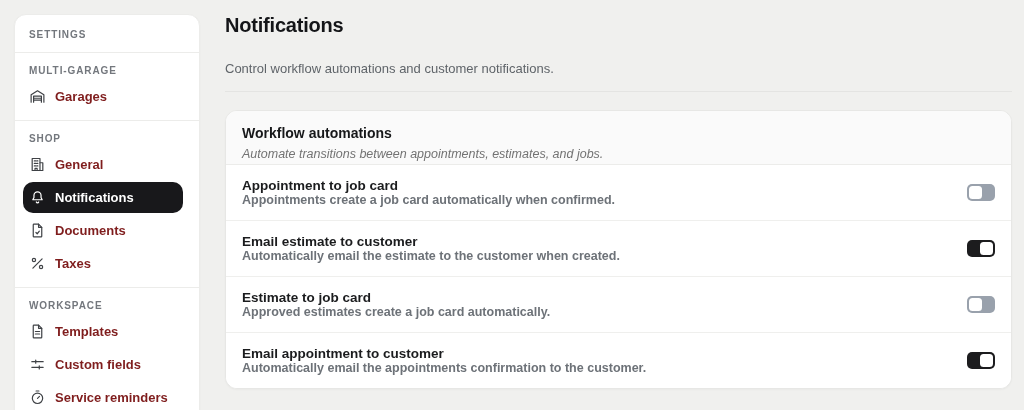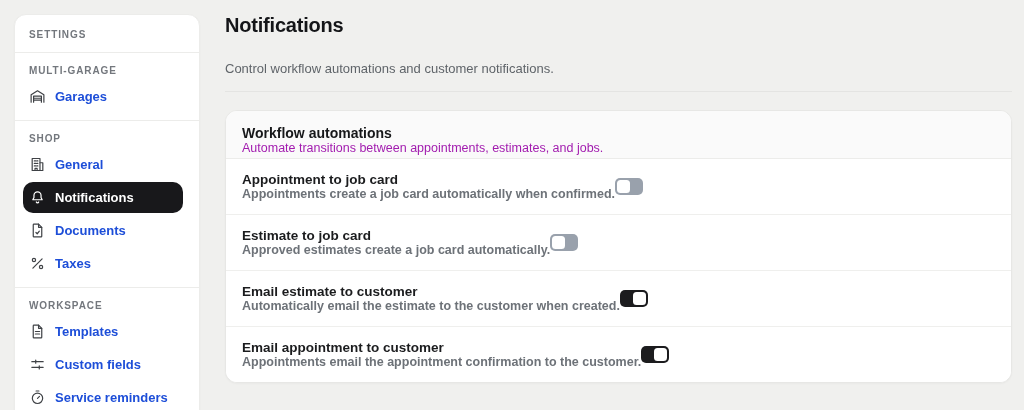--- a/index.html
+++ b/index.html
@@ -42,21 +42,21 @@
   }
   .sb-item {
     display: flex;
     align-items: center;
     gap: 9px;
     margin: 2px 8px;
     padding: 7px 6px;
     border-radius: 10px;
     font-size: 13px;
     font-weight: 600;
-    color: #1d4ed8;
+    color: #7f1d1d;
     cursor: pointer;
     background: transparent;
     border: none;
     width: calc(100% - 16px);
     text-align: left;
     font-family: inherit;
   }
   .sb-item .ic {
     width: 17px; height: 17px;
     display: inline-flex;
@@ -106,28 +106,29 @@
     background: #fafafa;
     padding: 14px 16px 3px 16px;
     border-bottom: 1px solid #ececea;
   }
   .card-title {
     font-size: 14px;
     font-weight: 700;
     color: #17181a;
   }
   .card-sub {
-    margin-top: 0;
+    margin-top: 6px;
     font-size: 12.5px;
-    color: #a21caf;
+    color: #737373;
+    font-style: italic;
   }
   .toggle-row {
     display: flex;
     align-items: center;
-    justify-content: flex-start;
+    justify-content: space-between;
     padding: 13px 16px;
     border-bottom: 1px solid #efefed;
     background: #ffffff;
   }
   .toggle-row:last-child { border-bottom: none; }
   .row-title {
     font-size: 13.5px;
     font-weight: 700;
     color: #1b1c1e;
   }
@@ -270,40 +271,40 @@
           <div>
             <div class="row-title">Appointment to job card</div>
             <div class="row-desc">Appointments create a job card automatically when confirmed.</div>
           </div>
           <button class="toggle off" role="switch" aria-checked="false">
             <span class="knob"></span>
           </button>
         </div>
         <div class="toggle-row">
           <div>
+            <div class="row-title">Email estimate to customer</div>
+            <div class="row-desc">Automatically email the estimate to the customer when created.</div>
+          </div>
+          <button class="toggle on" role="switch" aria-checked="true">
+            <span class="knob"></span>
+          </button>
+        </div>
+        <div class="toggle-row">
+          <div>
             <div class="row-title">Estimate to job card</div>
             <div class="row-desc">Approved estimates create a job card automatically.</div>
           </div>
           <button class="toggle off" role="switch" aria-checked="false">
             <span class="knob"></span>
           </button>
         </div>
         <div class="toggle-row">
           <div>
-            <div class="row-title">Email estimate to customer</div>
-            <div class="row-desc">Automatically email the estimate to the customer when created.</div>
-          </div>
-          <button class="toggle on" role="switch" aria-checked="true">
-            <span class="knob"></span>
-          </button>
-        </div>
-        <div class="toggle-row">
-          <div>
             <div class="row-title">Email appointment to customer</div>
-            <div class="row-desc">Appointments email the appointment confirmation to the customer.</div>
+            <div class="row-desc">Automatically email the appointments confirmation to the customer.</div>
           </div>
           <button class="toggle on" role="switch" aria-checked="true">
             <span class="knob"></span>
           </button>
         </div>
       </div>
   </section>
 </main>
 
 </body></html>

